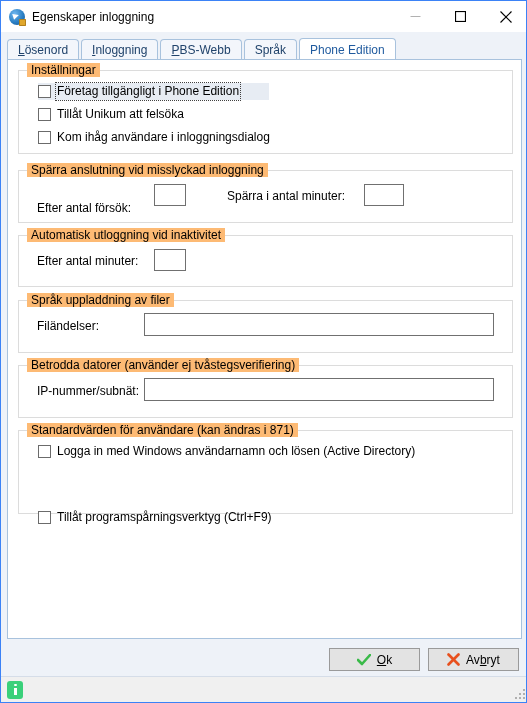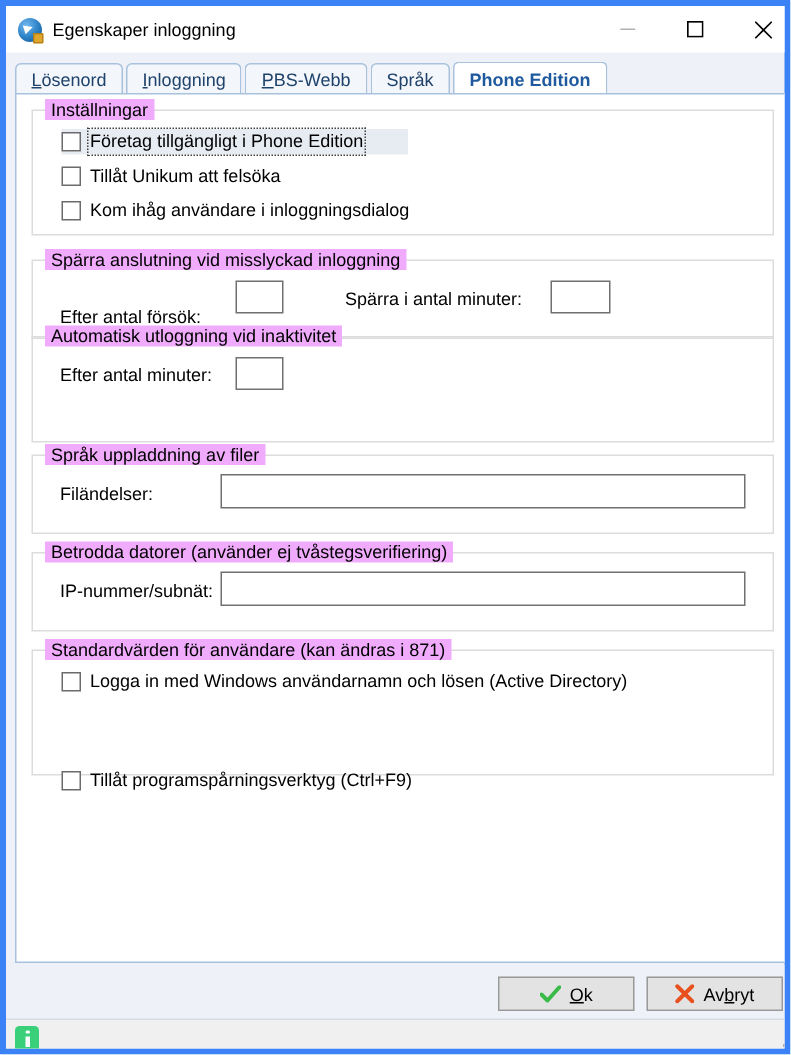--- a/index.html
+++ b/index.html
@@ -12,21 +12,21 @@
     font-family: "Liberation Sans", sans-serif;
     -webkit-font-smoothing: antialiased;
   }
 
   .window {
     position: relative;
     width: 527px;
     height: 703px;
     box-sizing: border-box;
     background: #eef2f8;
-    border: 4px solid #3b82f6;
+    border: 1px solid #3b82f6;
     overflow: hidden;
   }
 
   
   .titlebar {
     position: absolute;
     left: 0; top: 0;
     width: 527px;
     height: 31px;
     background: #ffffff;
@@ -106,21 +106,21 @@
     border: 1px solid #a8c2dd;
     border-bottom: none;
     border-top-left-radius: 4px;
     border-top-right-radius: 4px;
     margin-right: 2px;
     white-space: nowrap;
   }
   .tab.active {
     background: #ffffff;
     color: #1f5a9e;
-    font-weight: bold;
+    font-weight: normal;
     height: 22px;
     border-color: #a8c2dd;
   }
   .tab .accel { text-decoration: underline; }
 
   
   .tabpage {
     position: absolute;
     left: 6px; top: 58px;
     width: 515px;
@@ -135,21 +135,21 @@
     position: absolute;
     box-sizing: border-box;
     border: 1px solid #dcdcdc;
     background: transparent;
   }
   .group > .legend {
     position: absolute;
     top: -8px;
     left: 8px;
     padding: 0 4px;
-    background: #f0abfc;
+    background: #fdba74;
     font-size: 12px;
     color: #000000;
     white-space: nowrap;
   }
 
   
   .cbrow {
     position: absolute;
     display: flex;
     align-items: center;
@@ -349,21 +349,21 @@
     <div class="group" style="left:10px; top:110px; width:495px; height:53px;">
       <span class="legend">Spärra anslutning vid misslyckad inloggning</span>
 
       <span class="flabel" style="left:18px; top:30px;">Efter antal försök:</span>
       <input class="finput" style="left: 135px; top: 13px; width: 32px; height: 22px;" type="text" value="">
 
       <span class="flabel" style="left:208px; top:18px;">Spärra i antal minuter:</span>
       <input class="finput" style="left: 345px; top: 13px; width: 40px; height: 22px;" type="text" value="">
     </div>
 
-    <div class="group" style="left:10px; top:161px; width:495px; height:71px;">
+    <div class="group" style="left:10px; top:175px; width:495px; height:52px;">
       <span class="legend">Automatisk utloggning vid inaktivitet</span>
 
       <span class="flabel" style="left:18px; top:18px;">Efter antal minuter:</span>
       <input class="finput" style="left: 135px; top: 13px; width: 32px; height: 22px;" type="text" value="">
     </div>
 
     <div class="group" style="left:10px; top:240px; width:495px; height:53px;">
       <span class="legend">Språk uppladdning av filer</span>
 
       <span class="flabel" style="left:18px; top:18px;">Filändelser:</span>

